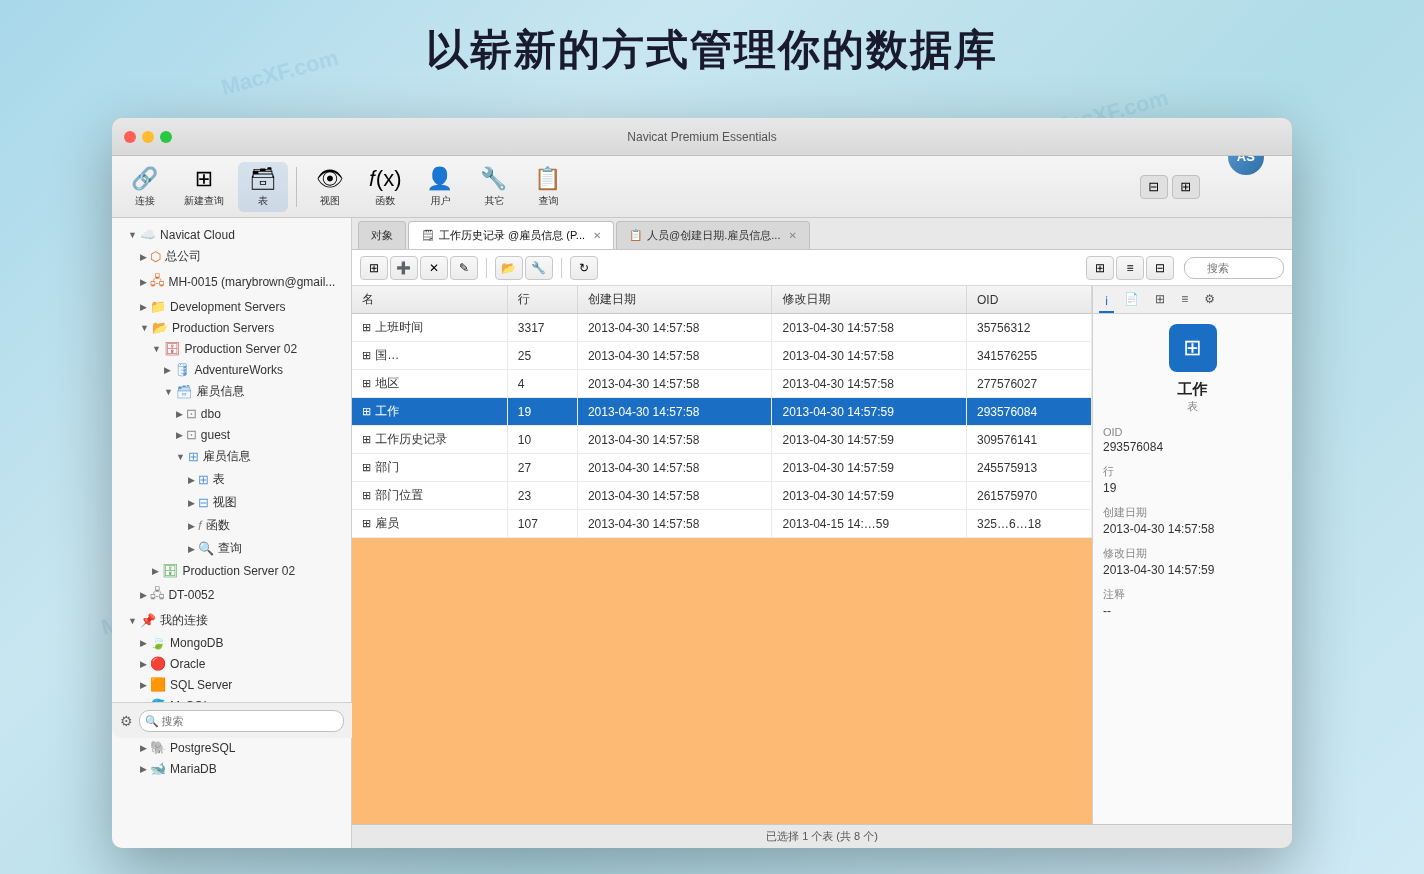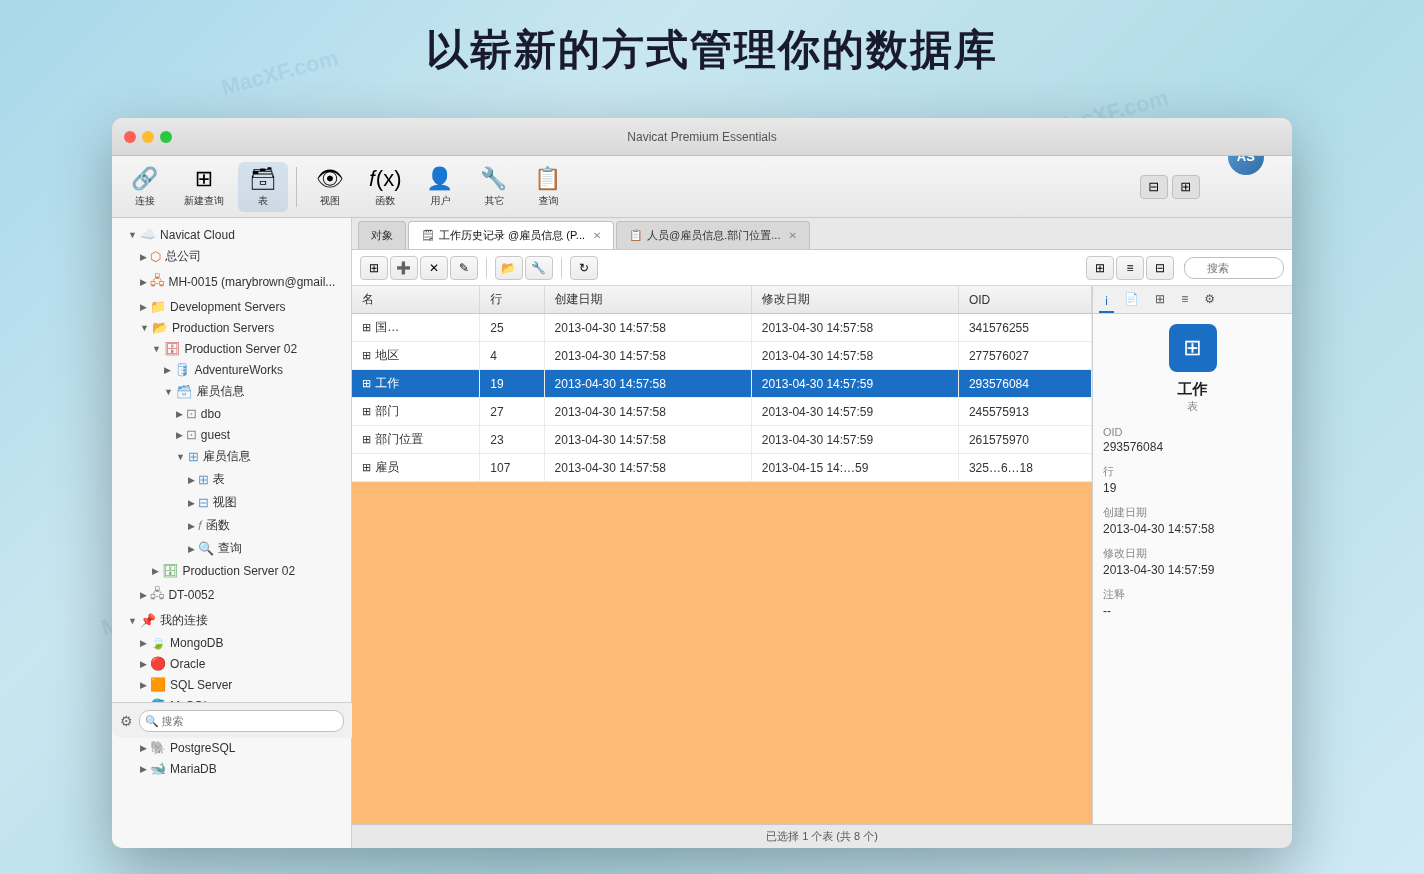--- a/index.html
+++ b/index.html
@@ -617,21 +617,21 @@
         <div class="tab">
           <span>对象</span>
         </div>
         <div class="tab active">
           <span class="tab-icon">🗒</span>
           <span>工作历史记录 @雇员信息 (P...</span>
           <span class="tab-close">✕</span>
         </div>
         <div class="tab">
           <span class="tab-icon">📋</span>
-          <span>人员@雇员信息.部门位置...</span>
+          <span>人员@创建日期.雇员信息...</span>
           <span class="tab-close">✕</span>
         </div>
       </div>
 
       <div class="object-toolbar">
         <div class="obj-btn-group">
           <div class="obj-btn">⊞</div>
           <div class="obj-btn">➕</div>
           <div class="obj-btn">✕</div>
           <div class="obj-btn">✎</div>
@@ -661,40 +661,54 @@
             <thead>
               <tr>
                 <th>名</th>
                 <th>行</th>
                 <th>创建日期</th>
                 <th>修改日期</th>
                 <th>OID</th>
               </tr>
             </thead>
             <tbody id="table-body">
+            <tr>
+    <td><span style="font-size:11px;margin-right:4px;">⊞</span>上班时间</td>
+    <td>3317</td>
+    <td>2013-04-30 14:57:58</td>
+    <td>2013-04-30 14:57:58</td>
+    <td>35756312</td>
+  </tr>
                 <tr>
     <td><span style="font-size:11px;margin-right:4px;">⊞</span>国…</td>
     <td>25</td>
     <td>2013-04-30 14:57:58</td>
     <td>2013-04-30 14:57:58</td>
     <td>341576255</td>
   </tr>
                 <tr>
     <td><span style="font-size:11px;margin-right:4px;">⊞</span>地区</td>
     <td>4</td>
     <td>2013-04-30 14:57:58</td>
     <td>2013-04-30 14:57:58</td>
     <td>277576027</td>
   </tr>
                 <tr class="selected">
     <td><span style="font-size:11px;margin-right:4px;">⊞</span>工作</td>
     <td>19</td>
     <td>2013-04-30 14:57:58</td>
     <td>2013-04-30 14:57:59</td>
     <td>293576084</td>
+  </tr>
+                <tr>
+    <td><span style="font-size:11px;margin-right:4px;">⊞</span>工作历史记录</td>
+    <td>10</td>
+    <td>2013-04-30 14:57:58</td>
+    <td>2013-04-30 14:57:59</td>
+    <td>309576141</td>
   </tr>
                 <tr>
     <td><span style="font-size:11px;margin-right:4px;">⊞</span>部门</td>
     <td>27</td>
     <td>2013-04-30 14:57:58</td>
     <td>2013-04-30 14:57:59</td>
     <td>245575913</td>
   </tr>
                 <tr>
     <td><span style="font-size:11px;margin-right:4px;">⊞</span>部门位置</td>

